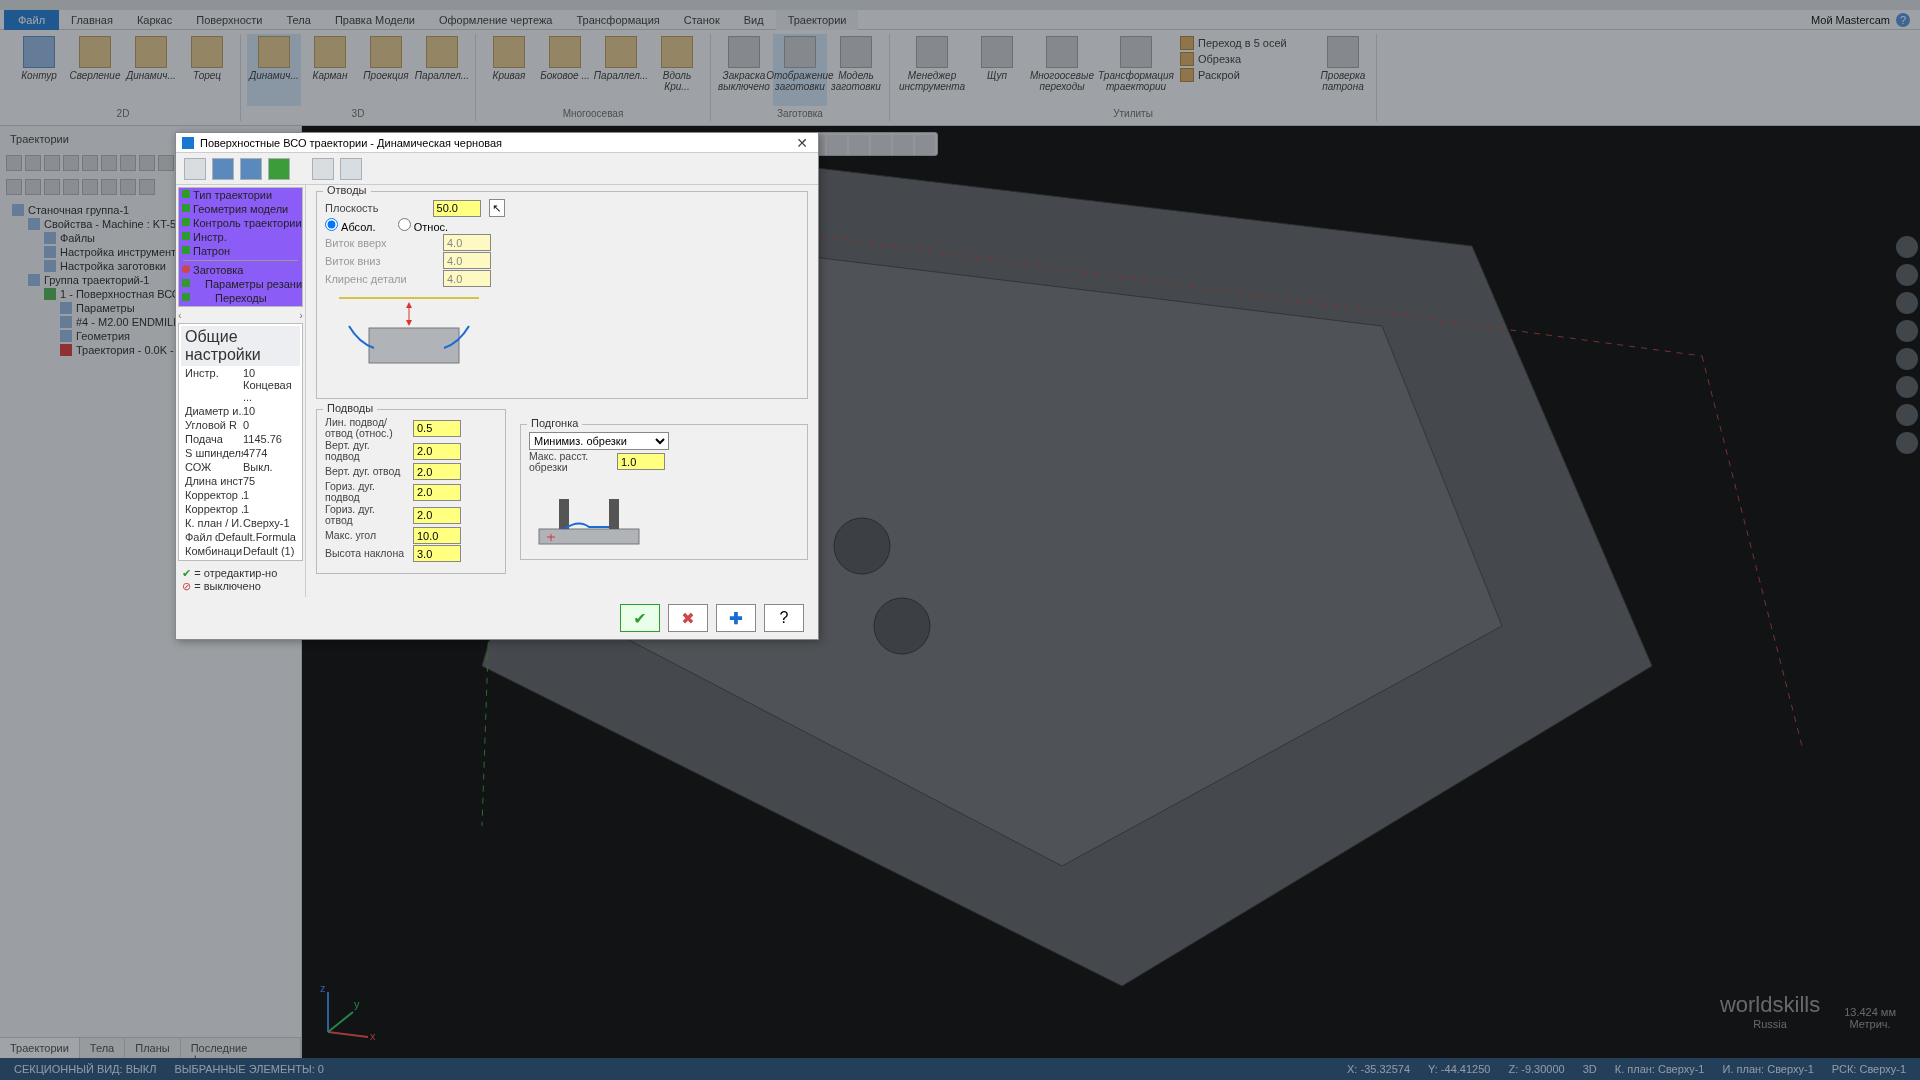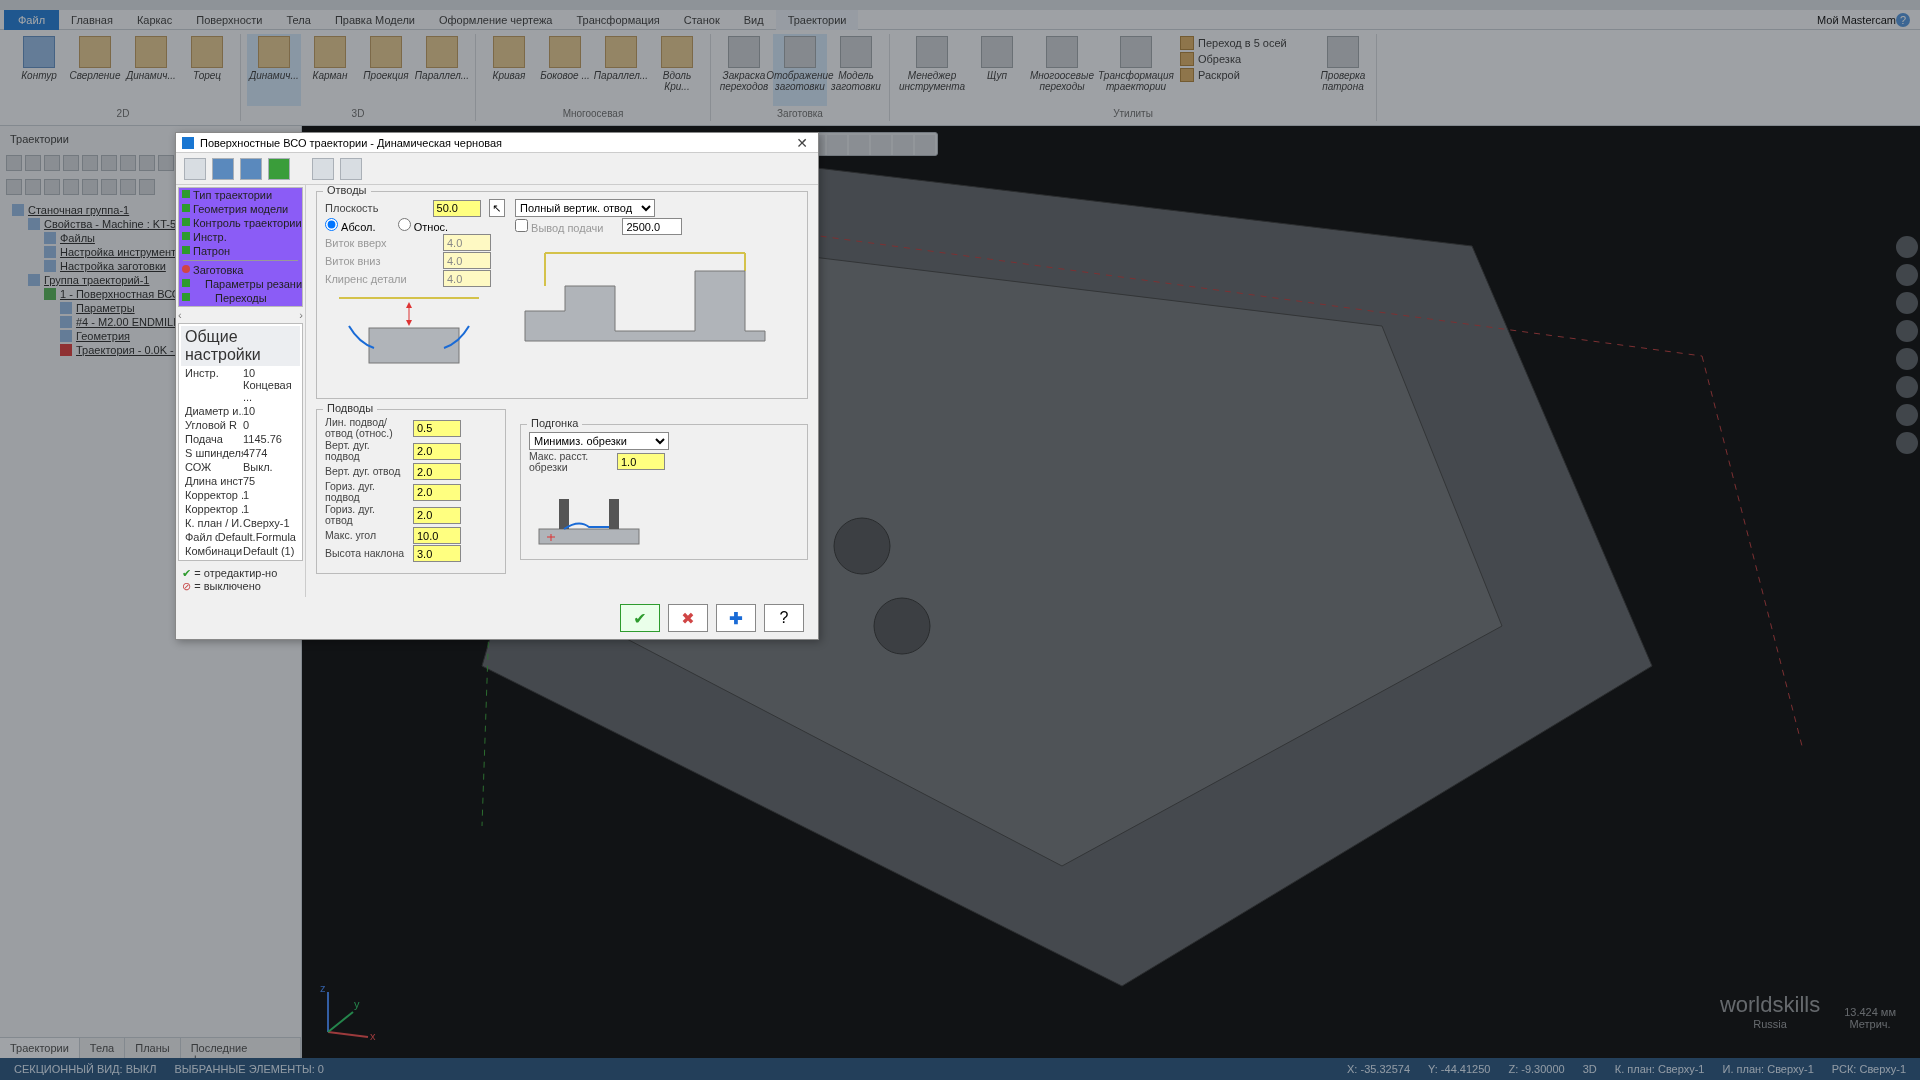--- a/index.html
+++ b/index.html
@@ -3,42 +3,42 @@
 <meta charset="utf-8">
 <style>
 *{box-sizing:border-box;margin:0;padding:0;font-family:"Segoe UI",Tahoma,sans-serif;font-size:11px;}
 body{background:#5a5e62;overflow:hidden;width:1920px;height:1080px;position:relative;}
 .overlay-dim{position:absolute;inset:0;background:rgba(40,45,50,.42);z-index:5;pointer-events:none;}
 .title-row{height:10px;background:#d8dde2;}
 .menu-bar{height:20px;background:#f3f5f8;display:flex;align-items:center;padding:0 4px;gap:0;border-bottom:1px solid #c5cbd2;}
 .menu-bar .file{background:#1976d2;color:#fff;padding:4px 14px;}
 .menu-bar .m{padding:4px 12px;color:#333;}
 .menu-bar .m.active{background:#e7edf5;}
-.menu-bar .right{margin-left:auto;display:flex;align-items:center;gap:0;padding-right:6px;}
+.menu-bar .right{margin-left:auto;display:flex;align-items:center;gap:6px;padding-right:6px;}
 .ribbon{height:96px;background:#f3f5f8;border-bottom:1px solid #c5cbd2;display:flex;padding:4px 6px;}
 .rib-grp{border-right:1px solid #d0d5da;padding:0 6px;display:flex;flex-direction:column;}
 .rib-grp .btns{display:flex;gap:2px;flex:1;}
 .rib-btn{width:54px;display:flex;flex-direction:column;align-items:center;justify-content:flex-start;padding-top:2px;gap:2px;cursor:pointer;font-style:italic;}
 .rib-btn.active{background:#cfe3f7;}
 .rib-btn.wide{width:72px;}
 .rib-icon{width:32px;height:32px;background:#e2c48a;border:1px solid #b89559;}
 .rib-icon.blue{background:#8fb6e0;border-color:#5a89bd;}
 .rib-icon.grey{background:#c8ccd0;border-color:#9aa0a6;}
 .rib-lbl{font-size:10px;color:#333;text-align:center;line-height:11px;}
 .rib-grp-title{font-size:10px;color:#666;text-align:center;padding:2px 0;}
 .rib-stack{display:flex;flex-direction:column;gap:2px;padding:2px 6px;min-width:140px;}
 .rib-stack .ln{display:flex;align-items:center;gap:4px;font-size:10px;color:#333;}
 .sq{width:14px;height:14px;background:#d8a95e;border:1px solid #aa7d33;}
 .workspace{display:flex;height:calc(100% - 136px);}
 .side{width:302px;background:#eef0f3;border-right:1px solid #c5cbd2;display:flex;flex-direction:column;}
 .side-title{padding:6px 10px;font-size:14px;color:#333;display:flex;align-items:center;justify-content:space-between;}
 .pin-x{display:flex;gap:4px;color:#666;}
 .toolbar-s{display:flex;gap:3px;padding:4px 6px;flex-wrap:wrap;}
 .toolbar-s span{width:16px;height:16px;background:#d0d5da;border:1px solid #aab0b7;}
-.tree{flex:1;overflow:auto;padding:4px 2px;font-size:11px;color:#222;text-decoration:underline;}
+.tree{flex:1;overflow:auto;padding:4px 2px;font-size:11px;color:#222;}
 .tree .nd{padding:1px 2px 1px 18px;white-space:nowrap;display:flex;align-items:center;gap:4px;}
 .tree .nd.l1{padding-left:10px;}
 .tree .nd.l2{padding-left:26px;}
 .tree .nd.l3{padding-left:42px;}
 .tree .nd.l4{padding-left:58px;}
 .ico-sm{width:12px;height:12px;background:#8fb6e0;display:inline-block;}
 .ico-sm.grn{background:#4caf50;}
 .ico-sm.red{background:#d93434;}
 .side-tabs{display:flex;border-top:1px solid #c5cbd2;background:#e8eaed;}
 .side-tabs .t{padding:4px 10px;font-size:11px;color:#444;border-right:1px solid #c5cbd2;}
@@ -188,21 +188,21 @@
           <div class="rib-lbl">Вдоль Кри...</div>
         </div>
   </div>
       <div class="rib-grp-title">Многоосевая</div>
     </div>
 
   <div class="rib-grp">
       <div class="btns">
     <div class="rib-btn">
           <div class="rib-icon grey"></div>
-          <div class="rib-lbl">Закраска переходов</div>
+          <div class="rib-lbl">Закраска выключено</div>
         </div>
     <div class="rib-btn active">
           <div class="rib-icon grey"></div>
           <div class="rib-lbl">Отображение заготовки</div>
         </div>
     <div class="rib-btn">
           <div class="rib-icon grey"></div>
           <div class="rib-lbl">Модель заготовки</div>
         </div>
   </div>
@@ -514,34 +514,20 @@
                   <line x1="10" y1="10" x2="150" y2="10" stroke="#d4c24a" stroke-width="2"></line>
                   <rect x="40" y="40" width="90" height="35" fill="#b0b4b9" stroke="#777"></rect>
                   <path d="M20 38 Q30 55 45 60" fill="none" stroke="#1a6bd6" stroke-width="2"></path>
                   <path d="M140 38 Q130 55 115 60" fill="none" stroke="#1a6bd6" stroke-width="2"></path>
                   <line x1="80" y1="18" x2="80" y2="35" stroke="#d33" stroke-width="1"></line>
                   <polygon points="80,14 77,20 83,20" fill="#d33"></polygon>
                   <polygon points="80,38 77,32 83,32" fill="#d33"></polygon>
                 </svg>
             </div>
           </div>
-          <div style="flex:1;">
-            <div class="frow">
-                <select class="sel" style="width:140px"><option>Полный вертик. отвод</option></select>
-              </div>
-            <div class="frow"><label style="color:#999"><input type="checkbox" style=""> <span>Вывод подачи</span></label>&nbsp;<input class="inp w" value="2500.0" style=""></div>
-            <div style="margin-top:6px;">
-              <svg width="260" height="110">
-                <line x1="30" y1="12" x2="230" y2="12" stroke="#d4c24a" stroke-width="2"></line>
-                <line x1="30" y1="12" x2="30" y2="45" stroke="#d4c24a" stroke-width="2"></line>
-                <line x1="230" y1="12" x2="230" y2="30" stroke="#d4c24a" stroke-width="2"></line>
-                <path d="M10 70 L50 70 L50 45 L100 45 L100 90 L180 90 L180 30 L230 30 L230 90 L250 90 L250 100 L10 100 Z" fill="#b0b4b9" stroke="#777"></path>
-              </svg>
-            </div>
-          </div>
         </div>
       </div>
 
       <div style="display:flex;gap:14px;align-items:center;">
         <div class="grp" style="flex:0 0 190px">
           <div class="ttl">Подводы</div>
           <div id="leads-rows">
               <div class="frow">
                 <span class="lbl sm">Лин. подвод/отвод (относ.)</span>
                 <input class="inp" value="0.5" style="">

